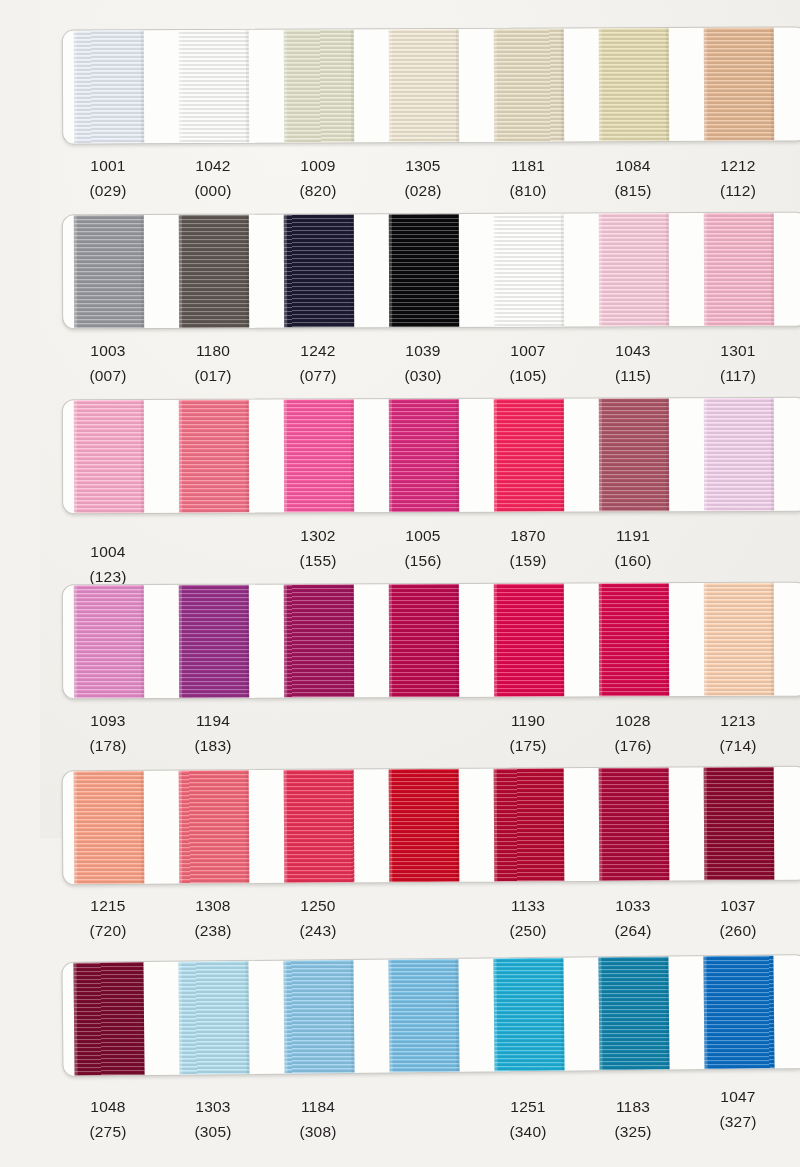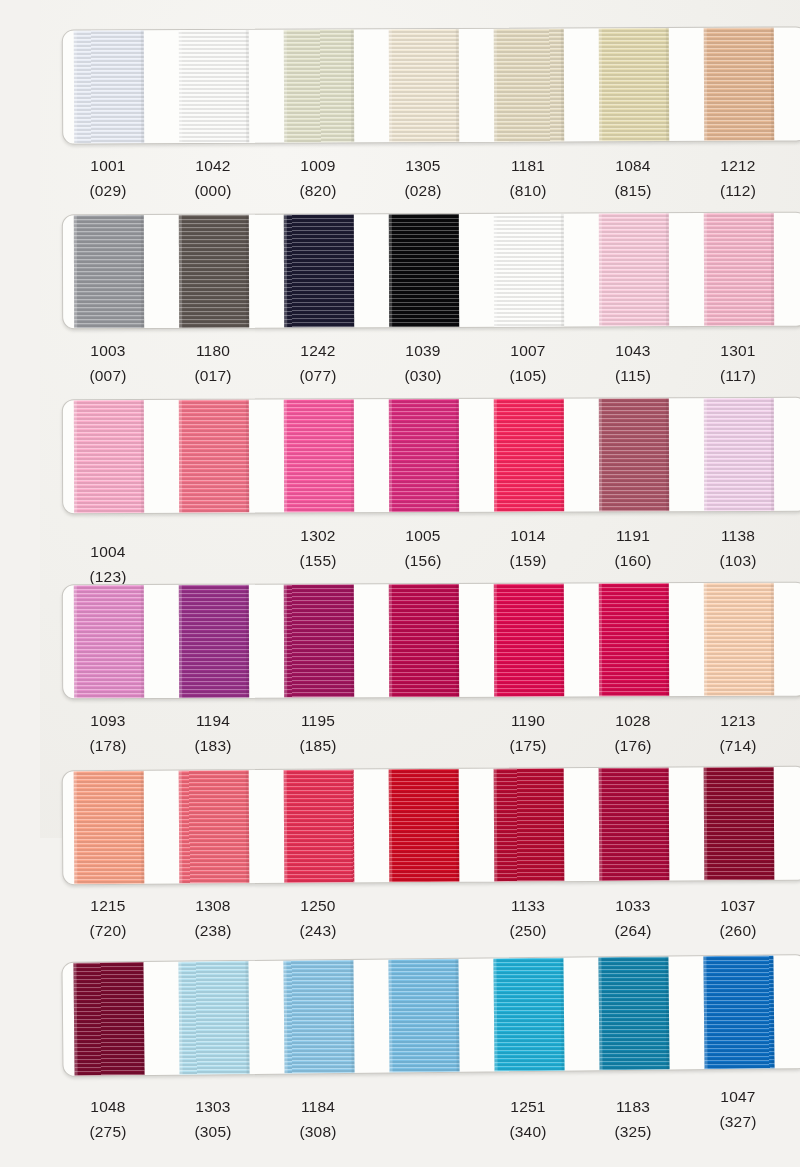--- a/index.html
+++ b/index.html
@@ -296,30 +296,26 @@
         </div>
         <div class="label" style="left: 230px; top: 0px;">
           <span class="code">1302</span>
           <span class="alt">(155)</span>
         </div>
         <div class="label" style="left: 335px; top: 0px;">
           <span class="code">1005</span>
           <span class="alt">(156)</span>
         </div>
         <div class="label" style="left: 440px; top: 0px;">
-          <span class="code">1014</span>
+          <span class="code">1870</span>
           <span class="alt">(159)</span>
         </div>
         <div class="label" style="left: 545px; top: 0px;">
           <span class="code">1191</span>
           <span class="alt">(160)</span>
-        </div>
-        <div class="label" style="left: 650px; top: 0px;">
-          <span class="code">1138</span>
-          <span class="alt">(103)</span>
         </div>
       </div>
     </div>
     <div class="swatch-row" style="top: 0px;">
       <div class="card" style="top: 583px; transform: rotate(-0.2deg);">
         <div class="ribbons">
           <div class="ribbon" title="1093 (148)" style="left: 11px; background: rgb(229, 143, 203);">
             <div class="weave"></div>
             <div class="edge-l"></div>
             <div class="edge-r"></div>
@@ -358,24 +354,20 @@
       </div>
       <div class="labels" style="top: 708px; position: absolute;">
         <div class="label" style="left: 20px; top: 0px;">
           <span class="code">1093</span>
           <span class="alt">(178)</span>
         </div>
         <div class="label" style="left: 125px; top: 0px;">
           <span class="code">1194</span>
           <span class="alt">(183)</span>
         </div>
-        <div class="label" style="left: 230px; top: 0px;">
-          <span class="code">1195</span>
-          <span class="alt">(185)</span>
-        </div>
         <div class="label" style="left: 440px; top: 0px;">
           <span class="code">1190</span>
           <span class="alt">(175)</span>
         </div>
         <div class="label" style="left: 545px; top: 0px;">
           <span class="code">1028</span>
           <span class="alt">(176)</span>
         </div>
         <div class="label" style="left: 650px; top: 0px;">
           <span class="code">1213</span>

